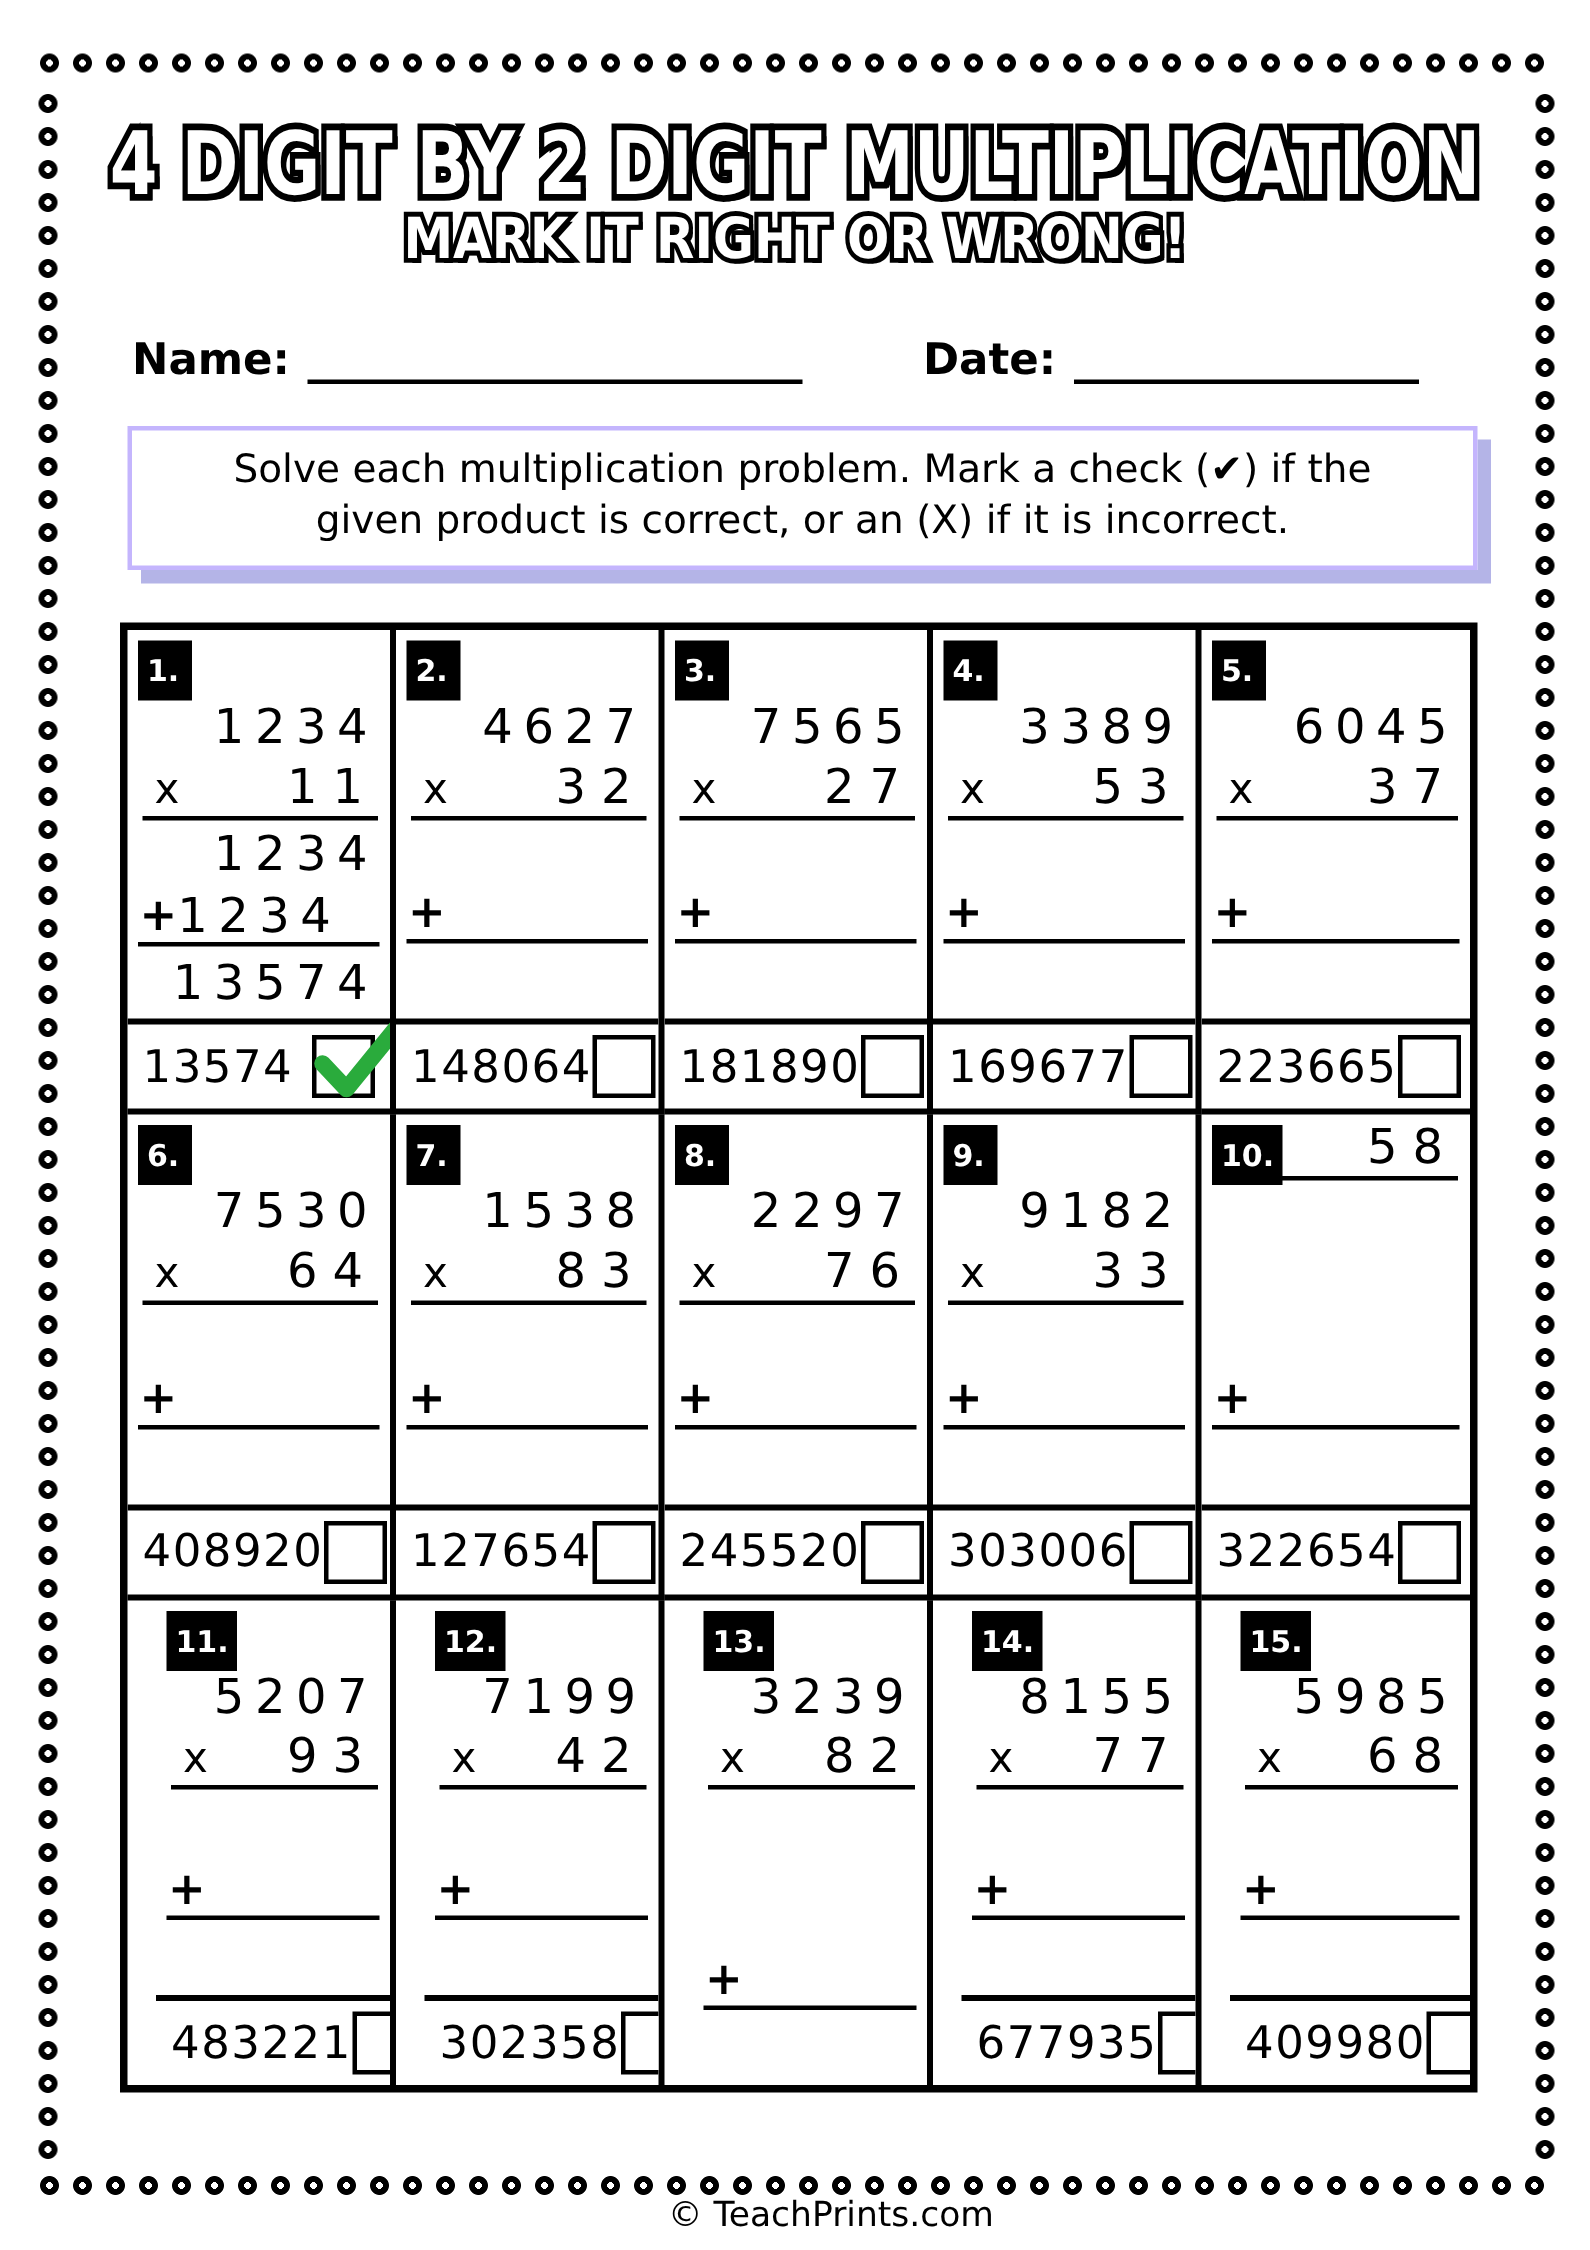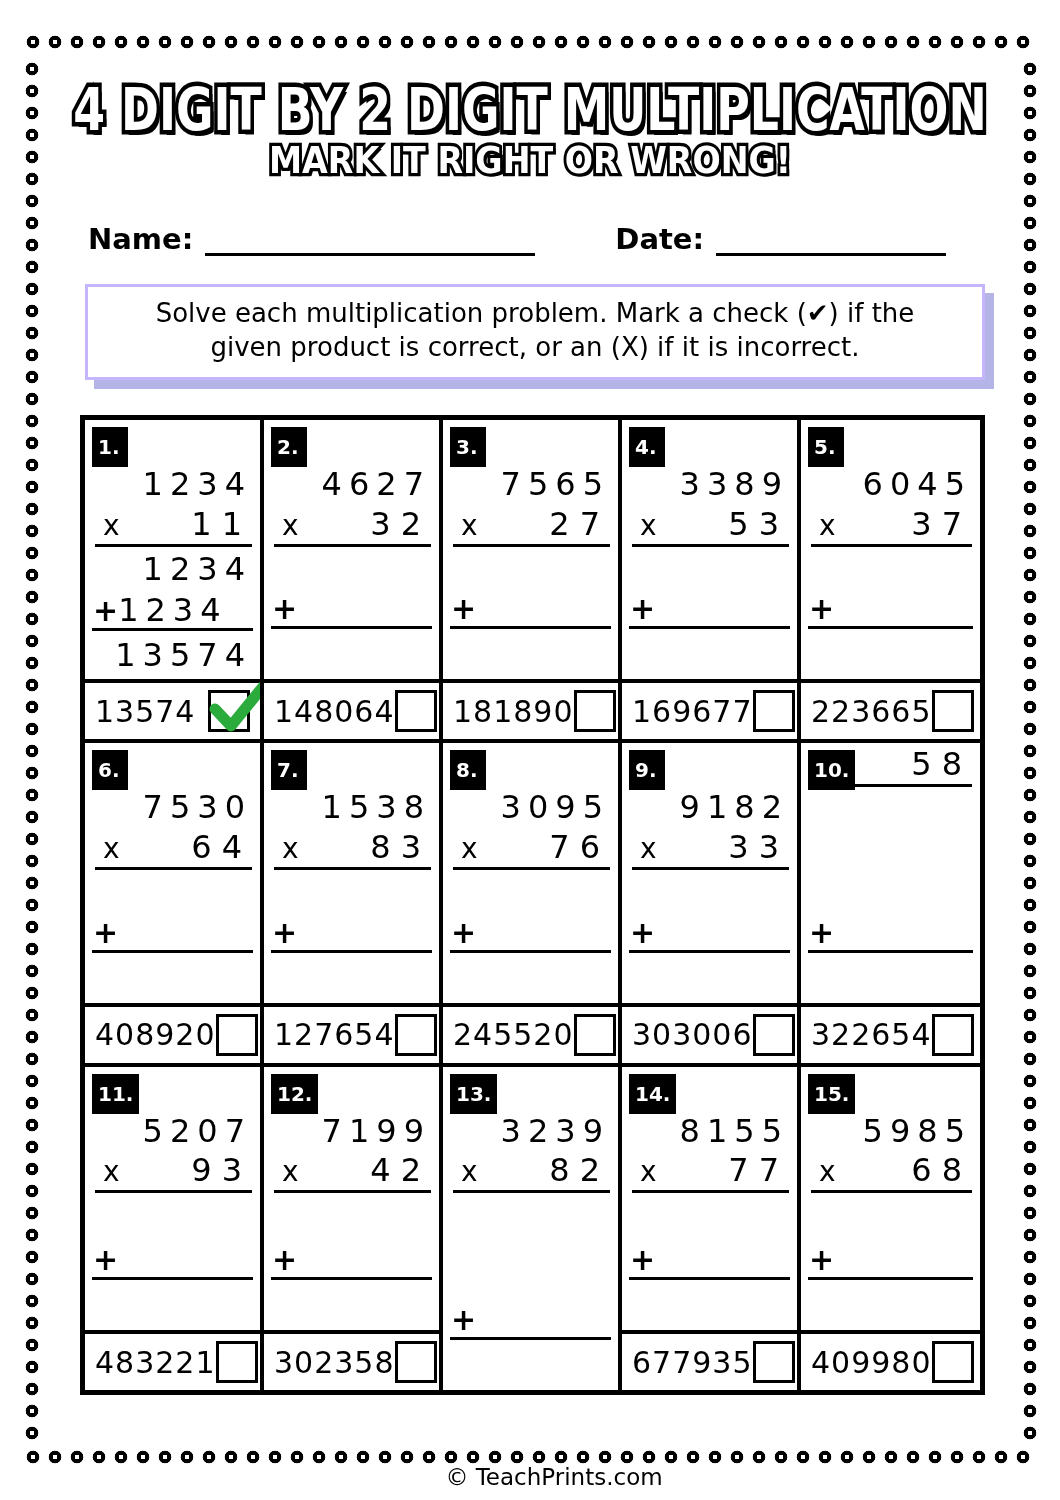--- a/index.html
+++ b/index.html
@@ -55,21 +55,21 @@
   }
 
   
   .grid {
     position:absolute; left:80px; top:415px; width:905px; height:980px;
     border:5px solid #000; background:#fff;
     display:grid; grid-template-columns:repeat(5,1fr); grid-template-rows:repeat(3,1fr);
   }
   .cell { border-right:4px solid #000; border-bottom:4px solid #000; display:flex; flex-direction:column; overflow:hidden; }
   .cell:nth-child(5n) { border-right:none; }
-  .cell:nth-child(n+11) { border-bottom:none; }
+  .cell:nth-child(n+11) { border-bottom:none;padding-left:19px; }
   .work { flex:1; position:relative; display:flex; flex-direction:column; }
   .badge {
     position:absolute; top:7px; left:7px; background:#000; color:#fff;
     height:40px; min-width:36px; padding:0 6px; font-size:20px; font-weight:bold;
     display:flex; align-items:center;
   }
   .num { font-size:32px; letter-spacing:7px; line-height:1.15; }
   .numtop { margin-top:46px; text-align:right; padding-right:8px; }
   .xrow {
     display:flex; align-items:flex-end; height:42px;
@@ -281,21 +281,21 @@
       <span class="ansnum">127654</span>
       <span class="checkbox"></span>
     </div>
   </div>
 
   <div class="cell">
     <div class="work">
       <div class="badge">
           <span>8.</span>
         </div>
-      <div class="num numtop">3095</div>
+      <div class="num numtop">2297</div>
       <div class="xrow">
         <span class="xsign">x</span>
         <span class="num mult">76</span>
       </div>
       <div class="gap"></div>
       <div class="plusrow">
           <span class="plus">+</span>
         </div>
       <div class="sumline"></div>
       <div class="gap2"></div>

